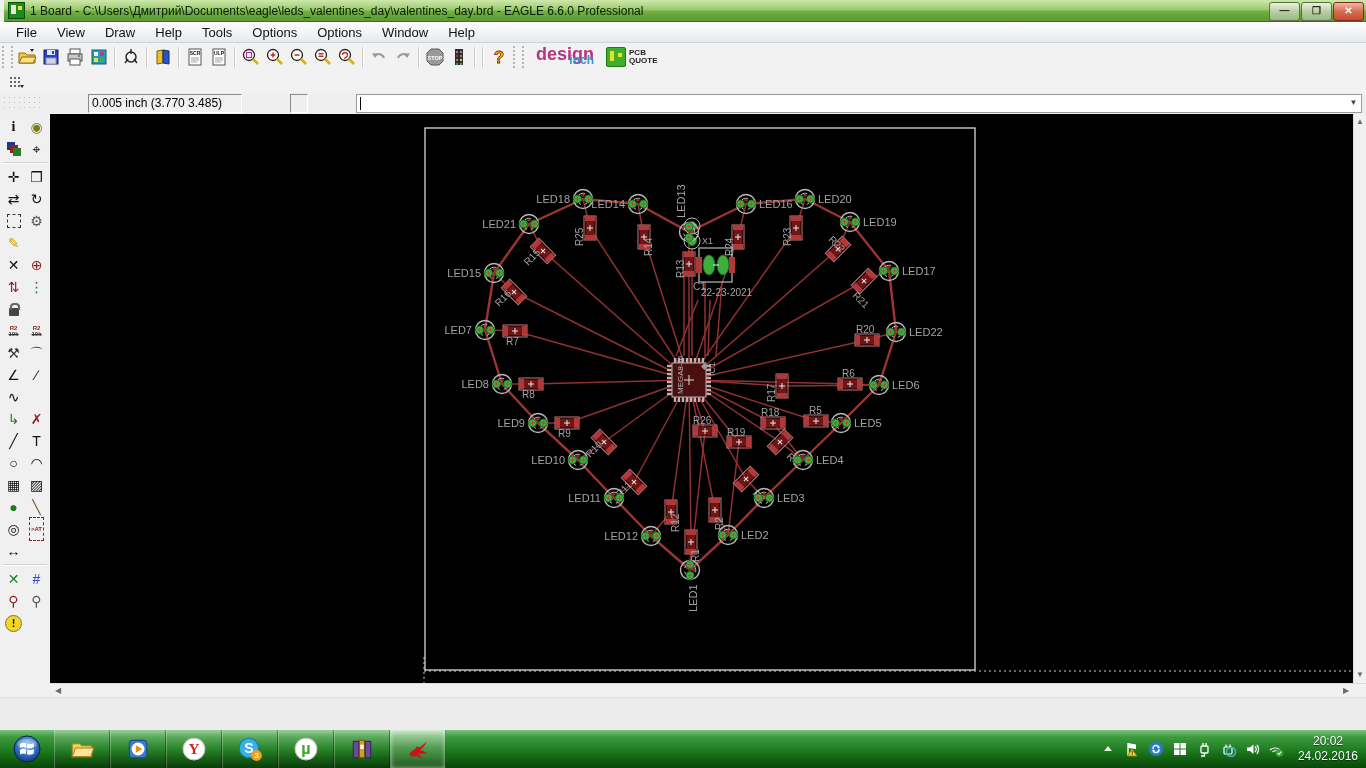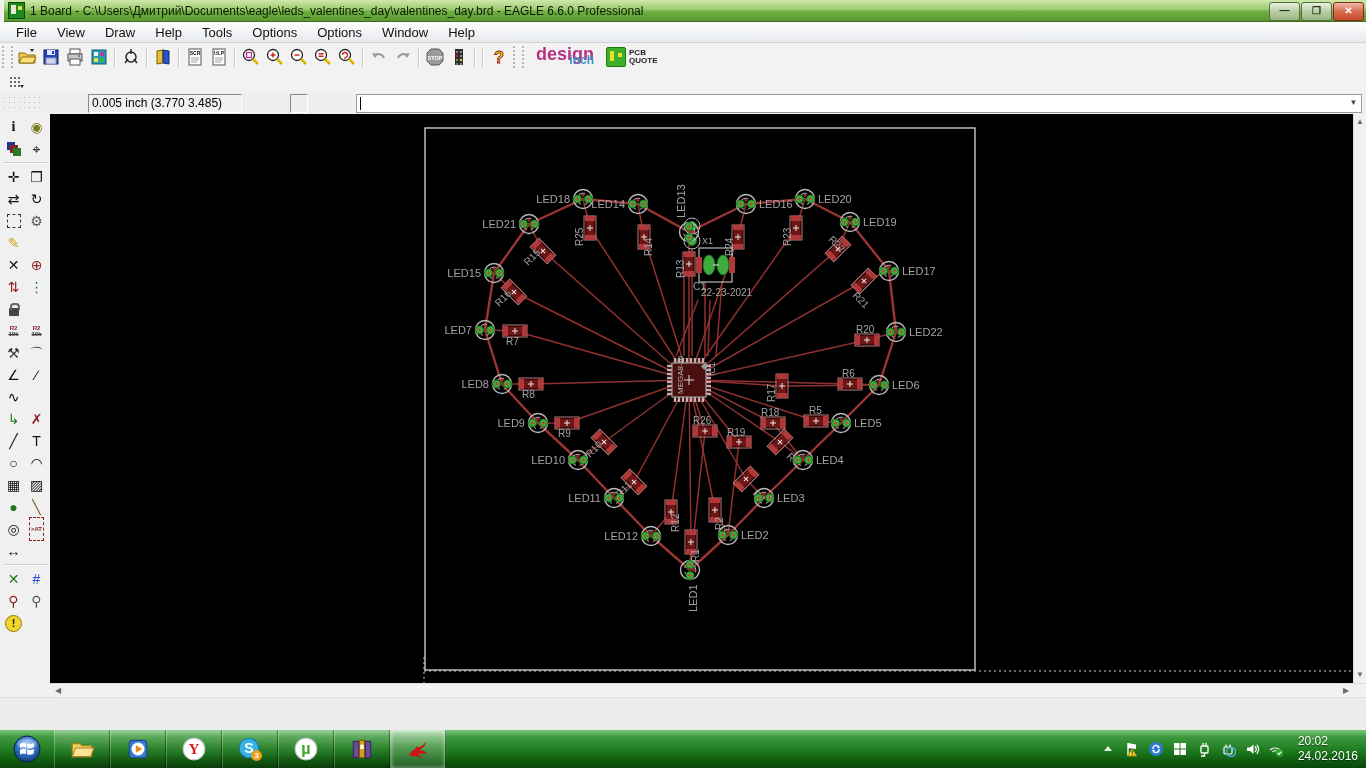--- a/index.html
+++ b/index.html
@@ -80,21 +80,21 @@
     background:linear-gradient(#7cc47c 0%,#3f9a3f 18%,#1e7a1e 55%,#0f5a0f 82%,#0a460a 100%);
     display:flex;align-items:stretch;}
   #start-btn{width:54px;display:flex;align-items:center;justify-content:center;flex:none;}
   .task-btn{width:54px;flex:none;display:flex;align-items:center;justify-content:center;
     border-left:1px solid rgba(255,255,255,.25);border-right:1px solid rgba(0,0,0,.35);
     background:linear-gradient(rgba(255,255,255,.22),rgba(255,255,255,.05) 45%,rgba(0,0,0,.12));}
   .task-btn.active{background:linear-gradient(rgba(255,255,255,.55),rgba(255,255,255,.22) 45%,rgba(255,255,255,.10));
     box-shadow:inset 0 0 4px rgba(255,255,255,.6);}
   #tray{margin-left:auto;display:flex;align-items:center;gap:7px;padding-right:8px;}
   .tray-ico{width:17px;height:17px;display:flex;align-items:center;justify-content:center;}
-  #clock{color:#fff;font-size:12px;text-align:left;line-height:15px;text-shadow:0 1px 1px rgba(0,0,0,.5);padding-left:6px;}
+  #clock{color:#fff;font-size:12px;text-align:center;line-height:15px;text-shadow:0 1px 1px rgba(0,0,0,.5);padding-left:6px;}
 </style>
 </head>
 <body>
 
 <div id="screen">
 
   <div id="titlebar">
     <div id="title-icon"></div>
     <div id="title-text">1 Board - C:\Users\Дмитрий\Documents\eagle\leds_valentines_day\valentines_day.brd - EAGLE 6.6.0 Professional</div>
     <div id="win-controls">

